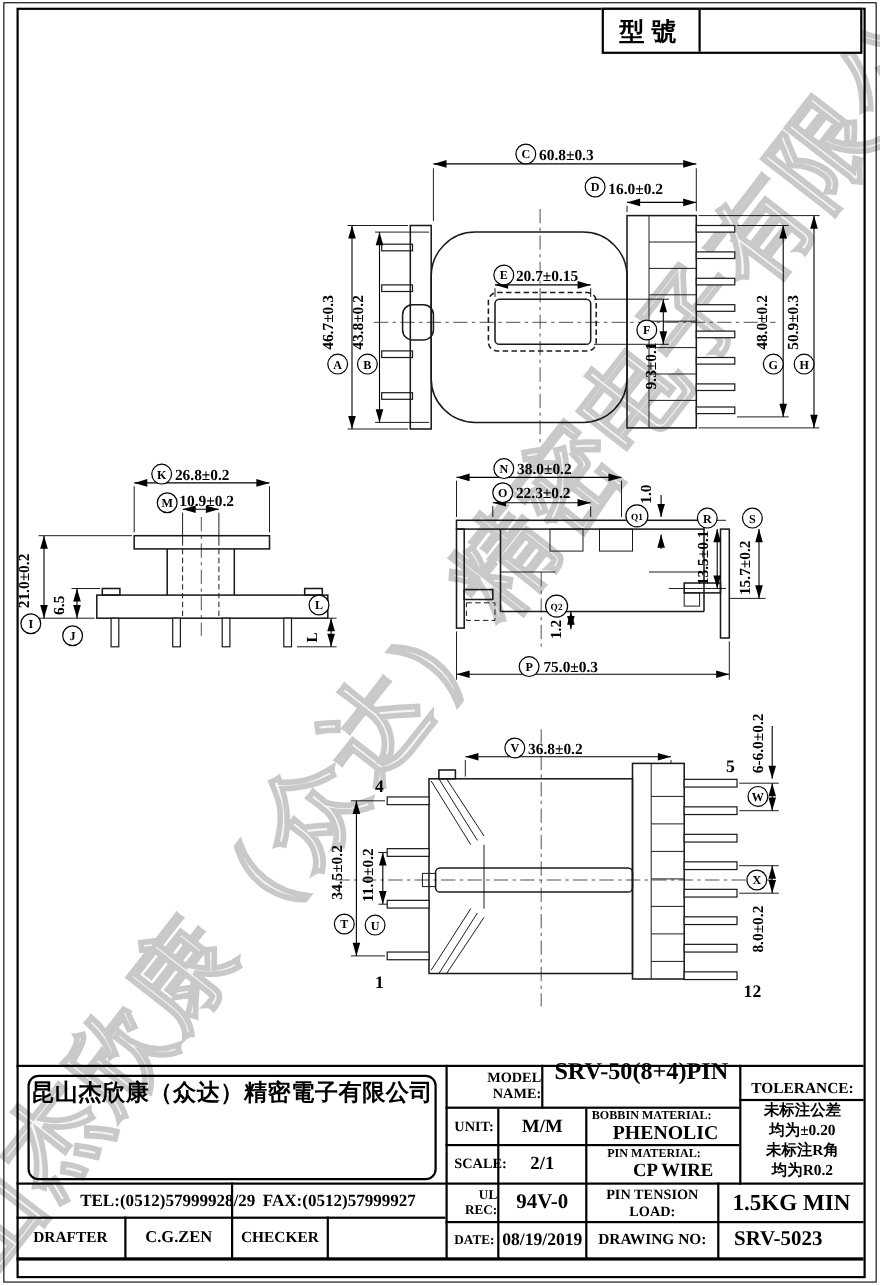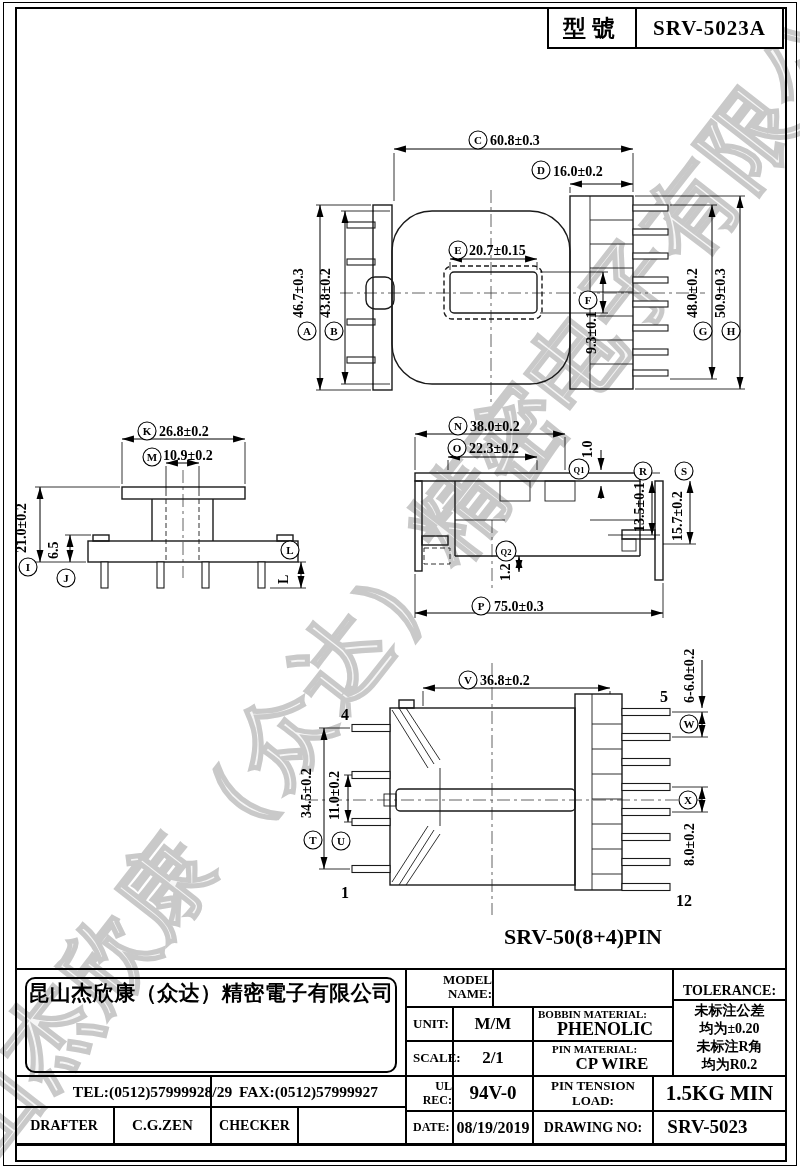--- a/index.html
+++ b/index.html
@@ -395,21 +395,20 @@
       <text class="dt" transform="translate(694,866) rotate(-90)">8.0±0.2</text>
     </g>
   </g>
 </svg>
 
 <div class="outer-frame"></div>
 <div class="main-frame"></div>
 
 <div style="position:absolute;left:547px;top:7px;width:233px;height:38px;border:2.5px solid #000;z-index:5;background:#fff;display:flex;">
   <div class="tb-label" style="width:86px;border-right:2px solid #000;display:flex;align-items:center;justify-content:center;font-weight:bold;">型號</div>
-  <div class="tb-value" style="flex:1;display:flex;align-items:center;justify-content:center;font-weight:bold;">SRV-5023A</div>
 </div>
 
 <div class="hl" style="left:15px;top:968px;width:770px;height:2px;"></div>
 <div class="hl" style="left:672px;top:999px;width:113px;height:2px;"></div>
 <div class="hl" style="left:405px;top:1006px;width:267px;height:2px;"></div>
 <div class="hl" style="left:405px;top:1040px;width:267px;height:2px;"></div>
 <div class="hl" style="left:15px;top:1075px;width:770px;height:2px;"></div>
 <div class="hl" style="left:15px;top:1106px;width:390px;height:2px;"></div>
 <div class="hl" style="left:405px;top:1110px;width:380px;height:2px;"></div>
 <div class="hl" style="left:15px;top:1143px;width:770px;height:2.5px;"></div>
@@ -427,21 +426,21 @@
   <div class="cn1">昆山杰欣康（众达）精密電子有限公司</div>
 </div>
 <div class="cell c-center" style="left:15px;top:1077px;width:195px;height:29px;font-size:15.5px;padding-left:40px;">TEL:(0512)57999928/29</div>
 <div class="cell c-center" style="left:212px;top:1077px;width:193px;height:29px;font-size:15.5px;">FAX:(0512)57999927</div>
 <div class="cell c-center" style="left:15px;top:1108px;width:98px;height:35px;font-size:14px;">DRAFTER</div>
 <div class="cell c-center" style="left:115px;top:1108px;width:95px;height:35px;font-size:15px;">C.G.ZEN</div>
 <div class="cell c-center" style="left:212px;top:1108px;width:85px;height:35px;font-size:14px;">CHECKER</div>
 <div class="cell c-center" style="left:299px;top:1108px;width:106px;height:35px;font-size:15px;"></div>
 
 <div class="cell c-left" style="left:405px;top:968px;width:87px;height:38px;font-size:13px;">MODEL NAME:</div>
-<div class="cell c-center" style="left:494px;top:912px;width:178px;height:50px;font-size:22px;">SRV-50(8+4)PIN</div>
+<div class="cell c-center" style="left:494px;top:949px;width:178px;height:50px;font-size:22px;">SRV-50(8+4)PIN</div>
 <div class="cell c-center" style="left:674px;top:968px;width:111px;height:45px;font-size:14px;">TOLERANCE:</div>
 <div class="cell c-center" style="left:674px;top:1001px;width:111px;height:74px;z-index:5;">
   <div style="font-size:14px;line-height:18px;text-align:center;">
     <div>未标注公差</div>
     <div>均为±0.20</div>
     <div>未标注R角</div>
     <div>均为R0.2</div>
   </div>
 </div>
 <div class="cell c-left" style="left:405px;top:1008px;width:47px;height:32px;font-size:13px;">UNIT:</div>

